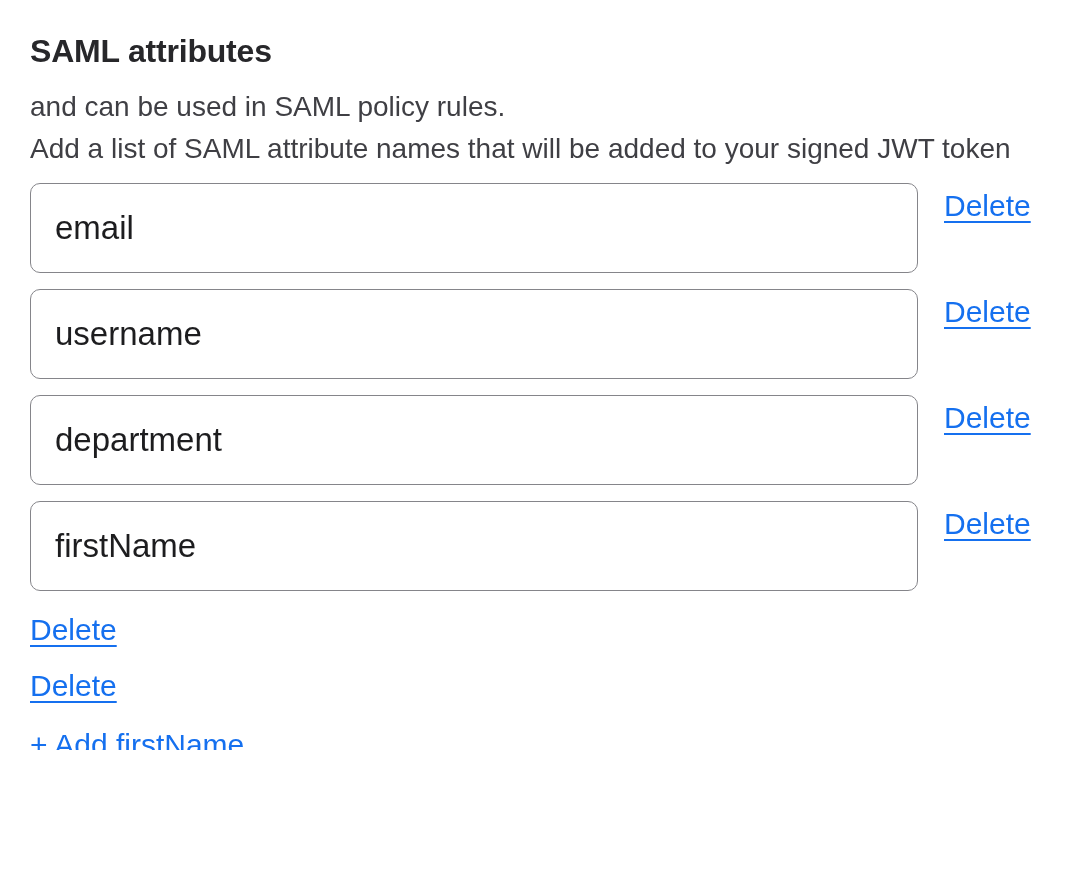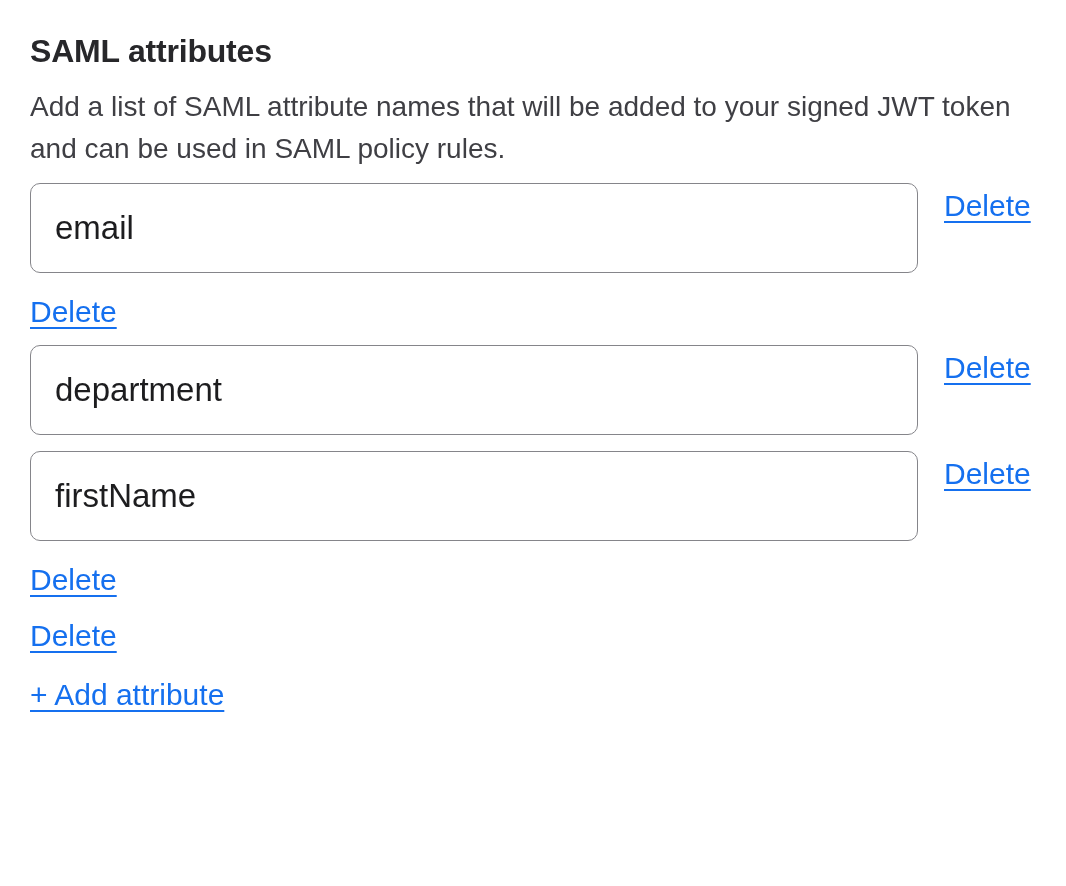--- a/index.html
+++ b/index.html
@@ -69,32 +69,33 @@
   }
 </style>
 </head>
 <body>
 
 <div class="page">
 
   <h1 class="section-title">SAML attributes</h1>
 
   <p class="section-description">
+    <span>and can be used in SAML policy rules.</span>
     <span>Add a list of SAML attribute names that will be added to your signed JWT token</span>
-    <span>and can be used in SAML policy rules.</span>
   </p>
 
   <div>
 
     <div class="attr-row">
       <input class="attr-input" type="text" value="email" style="">
       <a class="link delete-link">Delete</a>
     </div>
 
     <div class="attr-row">
+      <input class="attr-input" type="text" value="username" style="">
       <a class="link delete-link">Delete</a>
     </div>
 
     <div class="attr-row">
       <input class="attr-input" type="text" value="department" style="">
       <a class="link delete-link">Delete</a>
     </div>
 
     <div class="attr-row">
       <input class="attr-input" type="text" value="firstName" style="">
@@ -104,15 +105,15 @@
     <div class="attr-row">
       <a class="link delete-link">Delete</a>
     </div>
 
     <div class="attr-row">
       <a class="link delete-link">Delete</a>
     </div>
 
   </div>
 
-  <a class="link add-link">+ Add attribute</a>
+  <a class="link add-link">+ Add firstName</a>
 
 </div>
 
 </body></html>

